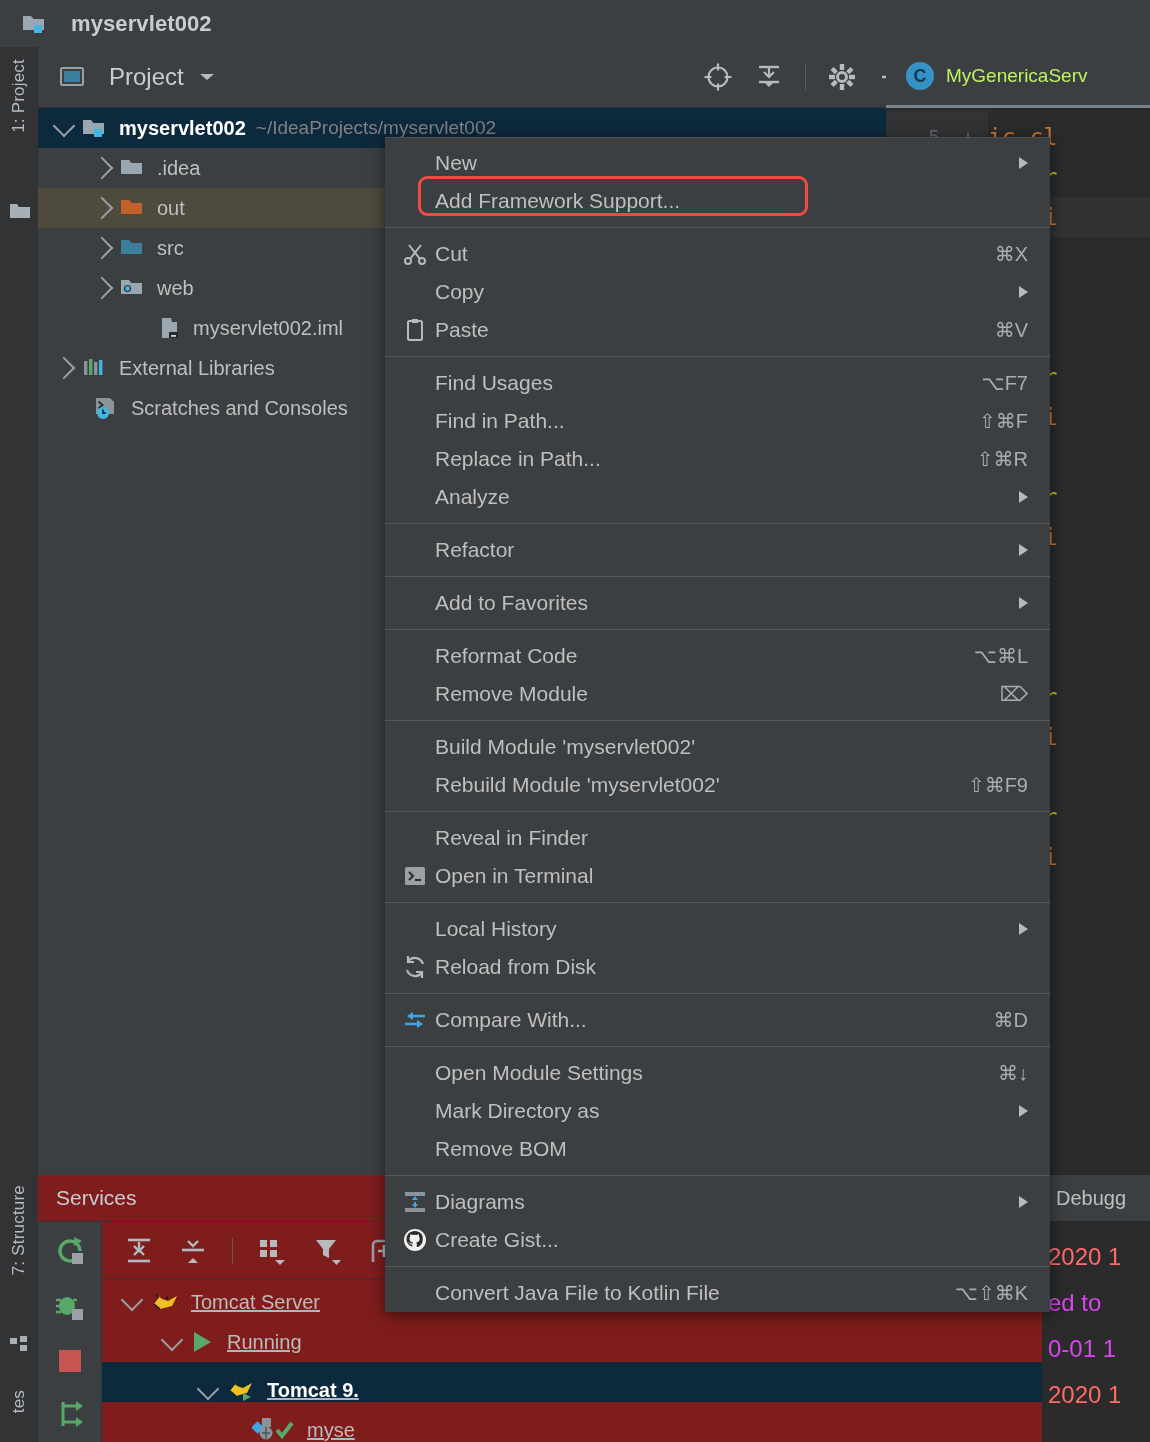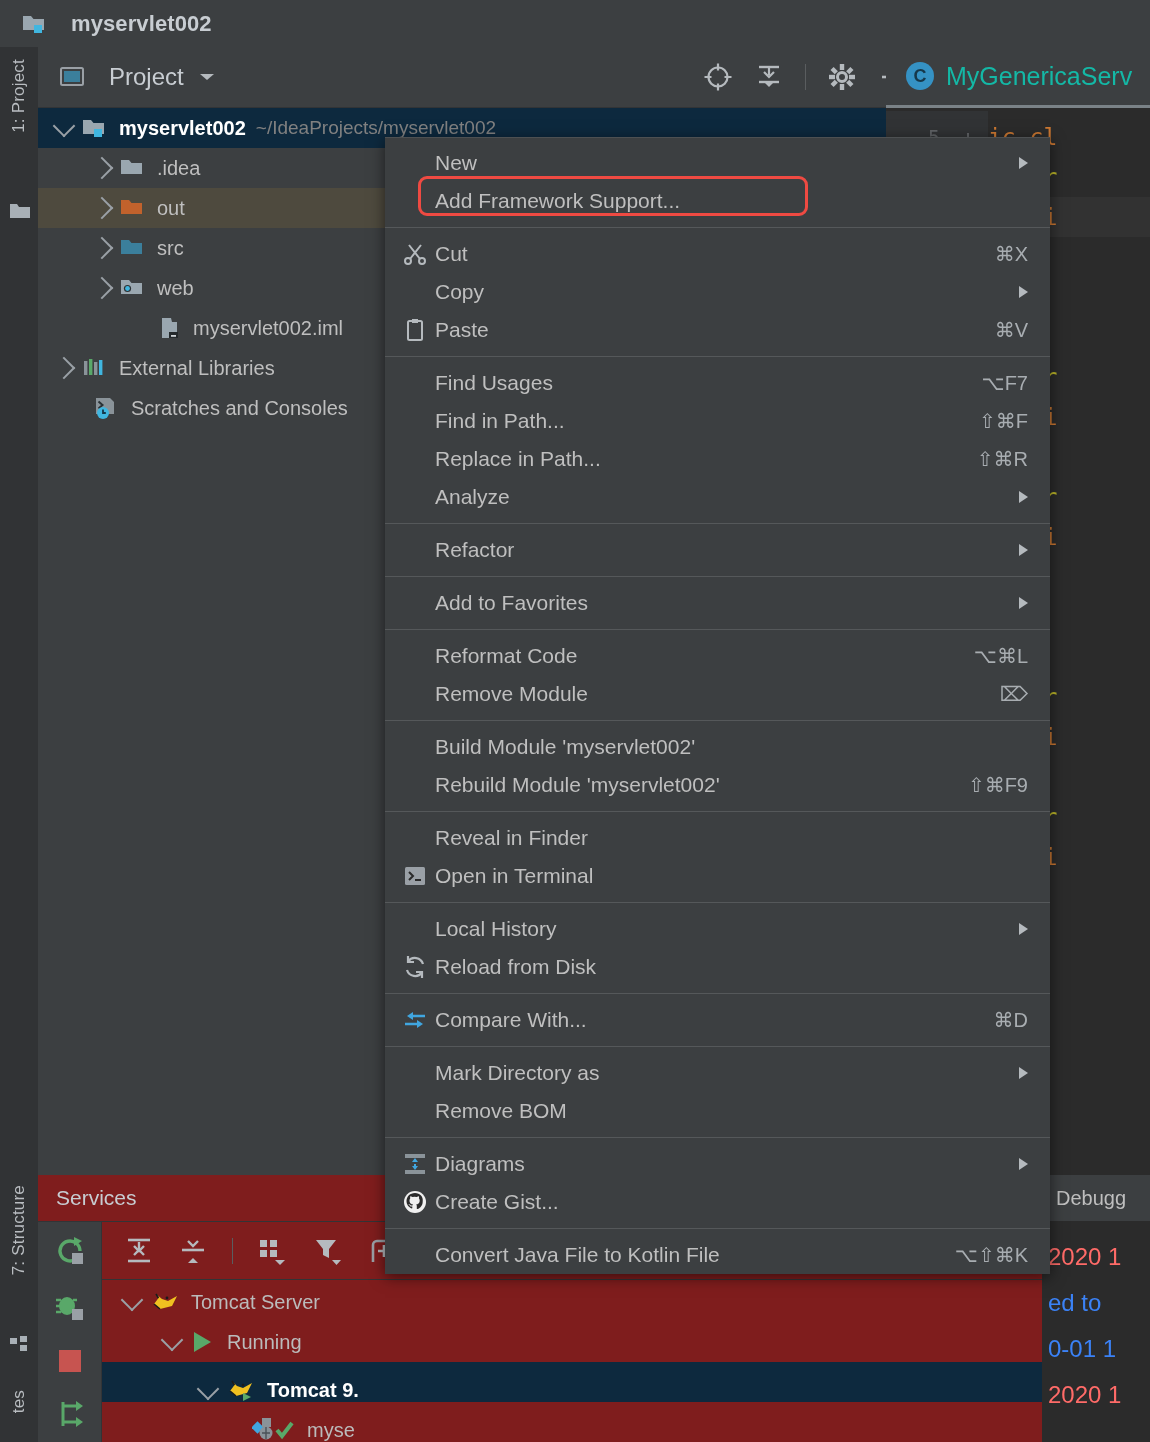--- a/index.html
+++ b/index.html
@@ -72,21 +72,21 @@
 
   
   .svc {
     position: absolute; left: 38px; top: 1175px; width: 1112px; height: 267px;
     background: #7f1d1d;
   }
   .svc-title {
     height: 47px; display: flex; align-items: center; padding-left: 18px;
     font-size: 21px; color: #c8cdd2; border-bottom: 1px solid #323436;
   }
-  .svc-body { display: flex; height: 220px; }
+  .svc-body { display: flex; height: 220px; text-decoration: underline; }
   .svc-vtools {
     width: 64px; background: #3c3f41; padding-top: 12px;
     display: flex; flex-direction: column; align-items: center; gap: 22px;
     border-right: 1px solid #323436;
   }
   .svc-main { flex: 1; }
   .svc-htools {
     height: 58px; display: flex; align-items: center; gap: 24px;
     padding-left: 22px; border-bottom: 1px solid #323436;
   }
@@ -96,21 +96,21 @@
 
   
   .editor {
     position: absolute; left: 886px; top: 47px; width: 264px; height: 1128px;
     background: #2b2b2b; overflow: hidden;
   }
   .tabstrip {
     height: 61px; background: #3c3f41; display: flex; align-items: center;
     border-bottom: 3px solid #7a8287; padding-left: 20px; gap: 12px;
   }
-  .tab-label { font-size: 25px; color: #14b8a6; white-space: nowrap; }
+  .tab-label { font-size: 19px; color: #bef264; white-space: nowrap; }
   .circ-c {
     width: 28px; height: 28px; border-radius: 50%; background: #3592c4;
     color: #16384a; font-size: 18px; font-weight: bold;
     display: flex; align-items: center; justify-content: center; flex: none;
   }
   .gutter {
     position: absolute; left: 0; top: 64px; width: 62px; height: 1064px;
     background: #313335; color: #606366; font-family: "DejaVu Sans Mono", monospace;
     font-size: 20px; text-align: right; padding-right: 8px; padding-top: 6px;
   }
@@ -149,21 +149,21 @@
   .console-tab {
     height: 47px; background: #3c3f41; display: flex; align-items: center;
     padding-left: 14px; font-size: 20px; color: #bfbfbf; white-space: nowrap;
     border-bottom: 1px solid #2b2b2b;
   }
   .console-body {
     padding: 12px 0 0 6px; font-family: Liberation Sans, sans-serif; font-size: 24px;
   }
   .cline { height: 46px; line-height: 46px; white-space: pre; }
   .cerr { color: #ff6b68; }
-  .cout { color: #3b82f6; }
+  .cout { color: #d946ef; }
 
   
   .ctxmenu {
     position: absolute; left: 385px; top: 137px; width: 665px;
     background: #3c3f41; box-shadow: 0 3px 14px rgba(0,0,0,.55);
     border-top: 1px solid #4d5052;
     padding: 6px 0 0 0;
   }
   .mi {
     position: relative; display: flex; align-items: center; height: 38px;
@@ -685,20 +685,24 @@
           <path d="M20 15l-6 4v-8z" fill="#40a6e0"></path>
           <path d="M4 7l6-4v8z" fill="#40a6e0"></path>
         </svg>
       </span>
       <span>Compare With...</span>
       <span class="acc">⌘D</span>
     </div>
     <div class="msep"></div>
 
     <div class="mi">
+      <span>Open Module Settings</span>
+      <span class="acc">⌘↓</span>
+    </div>
+    <div class="mi">
       <span>Mark Directory as</span>
       <span class="sub"></span>
     </div>
     <div class="mi">
       <span>Remove BOM</span>
     </div>
     <div class="msep"></div>
 
     <div class="mi">
       <span class="mi-ico">

